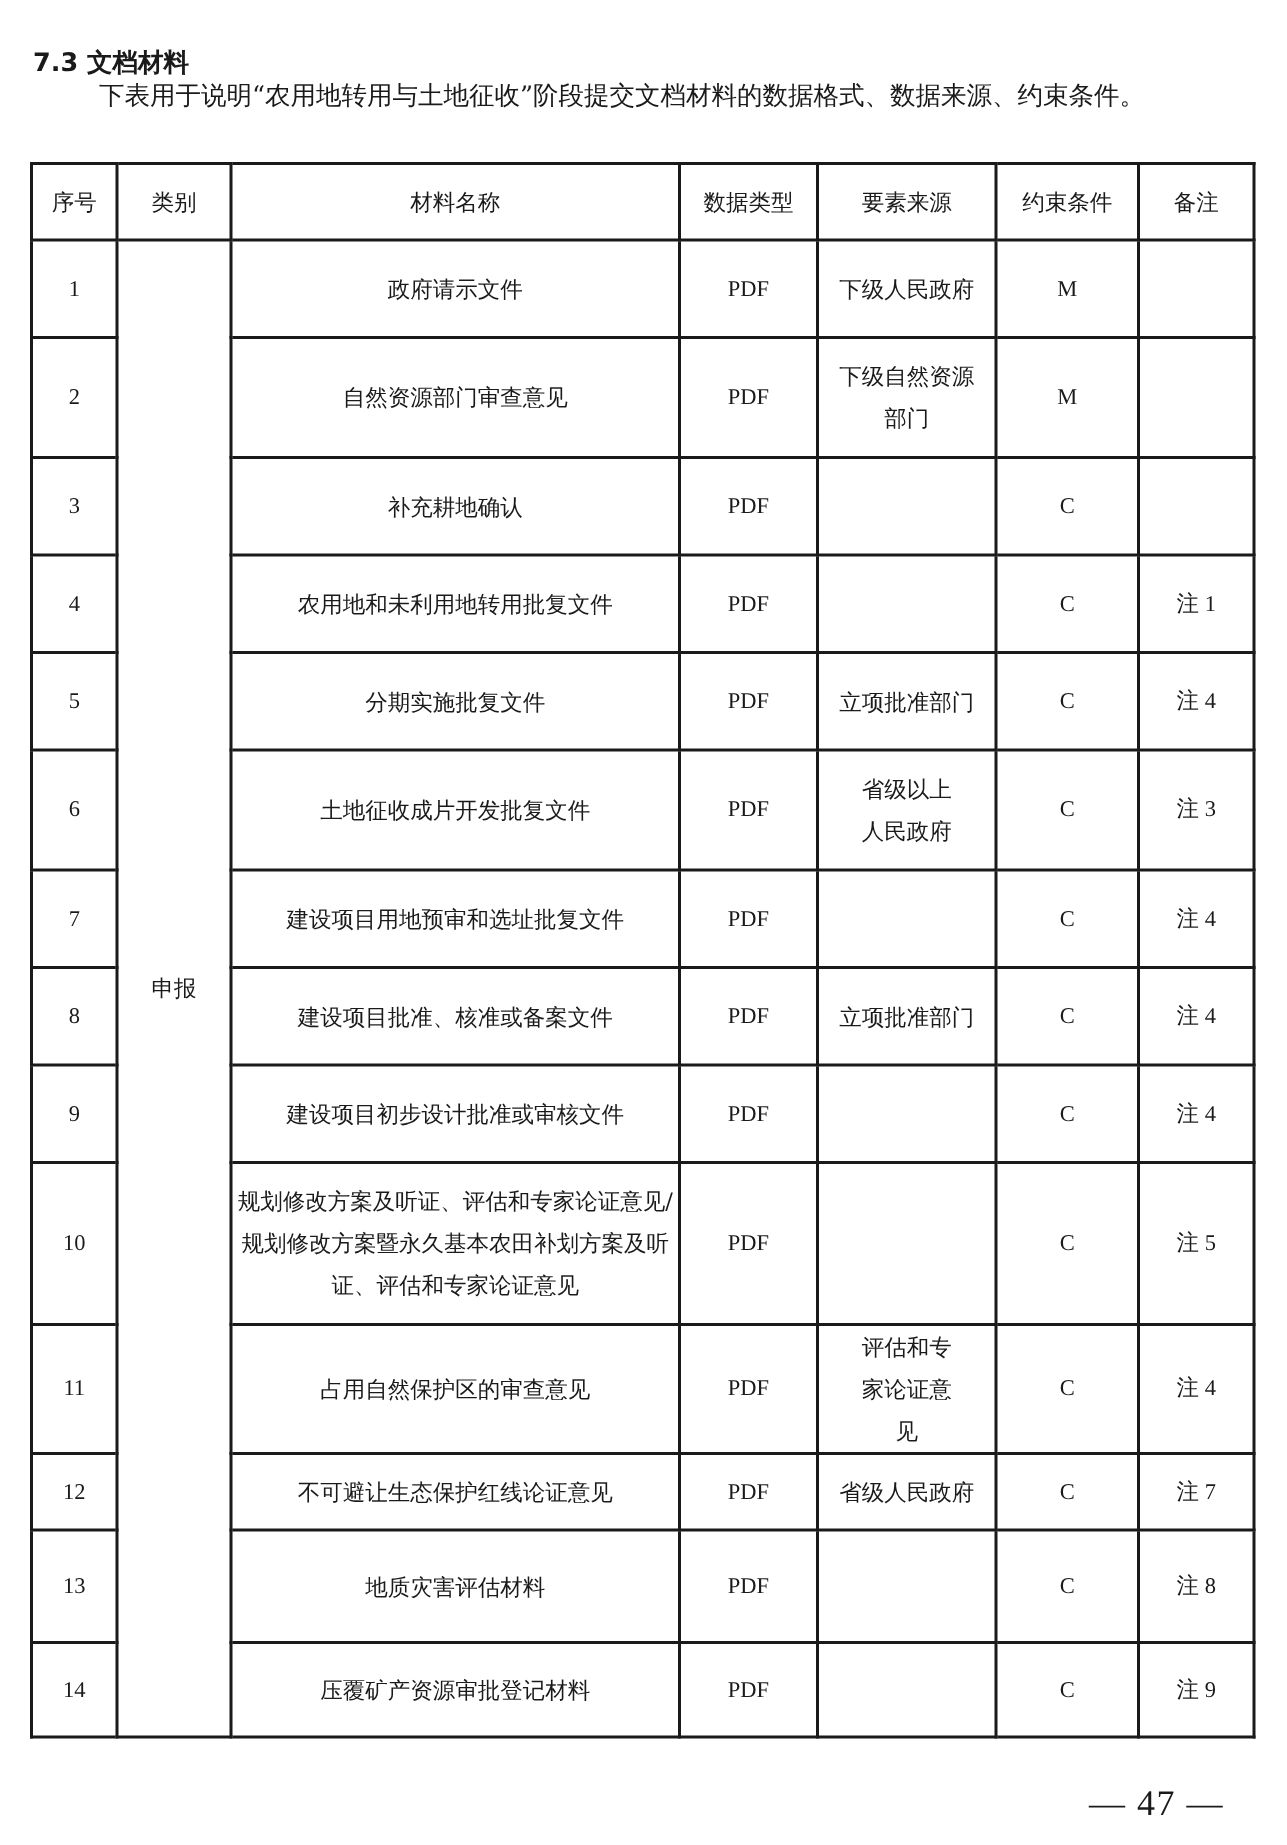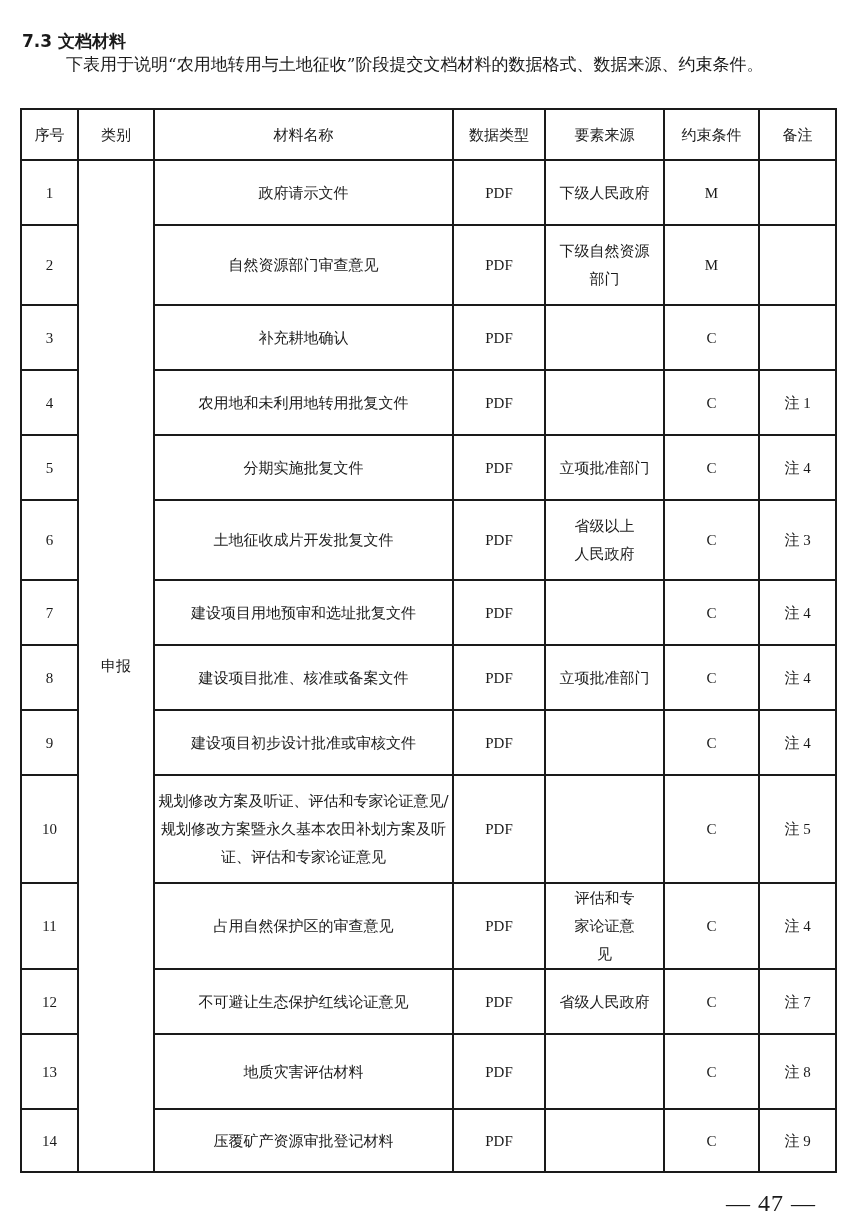--- a/index.html
+++ b/index.html
@@ -147,21 +147,21 @@
       <td class="note">注 5</td>
     </tr>
     <tr style="height:80px">
       <td class="num">11</td>
       <td class="name">占用自然保护区的审查意见</td>
       <td class="pdf">PDF</td>
       <td style="padding:0 24px">评估和专家论证意见</td>
       <td class="cons">C</td>
       <td class="note">注 4</td>
     </tr>
-    <tr style="height:65px">
+    <tr style="height:51px">
       <td class="num">12</td>
       <td class="name">不可避让生态保护红线论证意见</td>
       <td class="pdf">PDF</td>
       <td>省级人民政府</td>
       <td class="cons">C</td>
       <td class="note">注 7</td>
     </tr>
     <tr style="height:75px">
       <td class="num">13</td>
       <td class="name">地质灾害评估材料</td>

